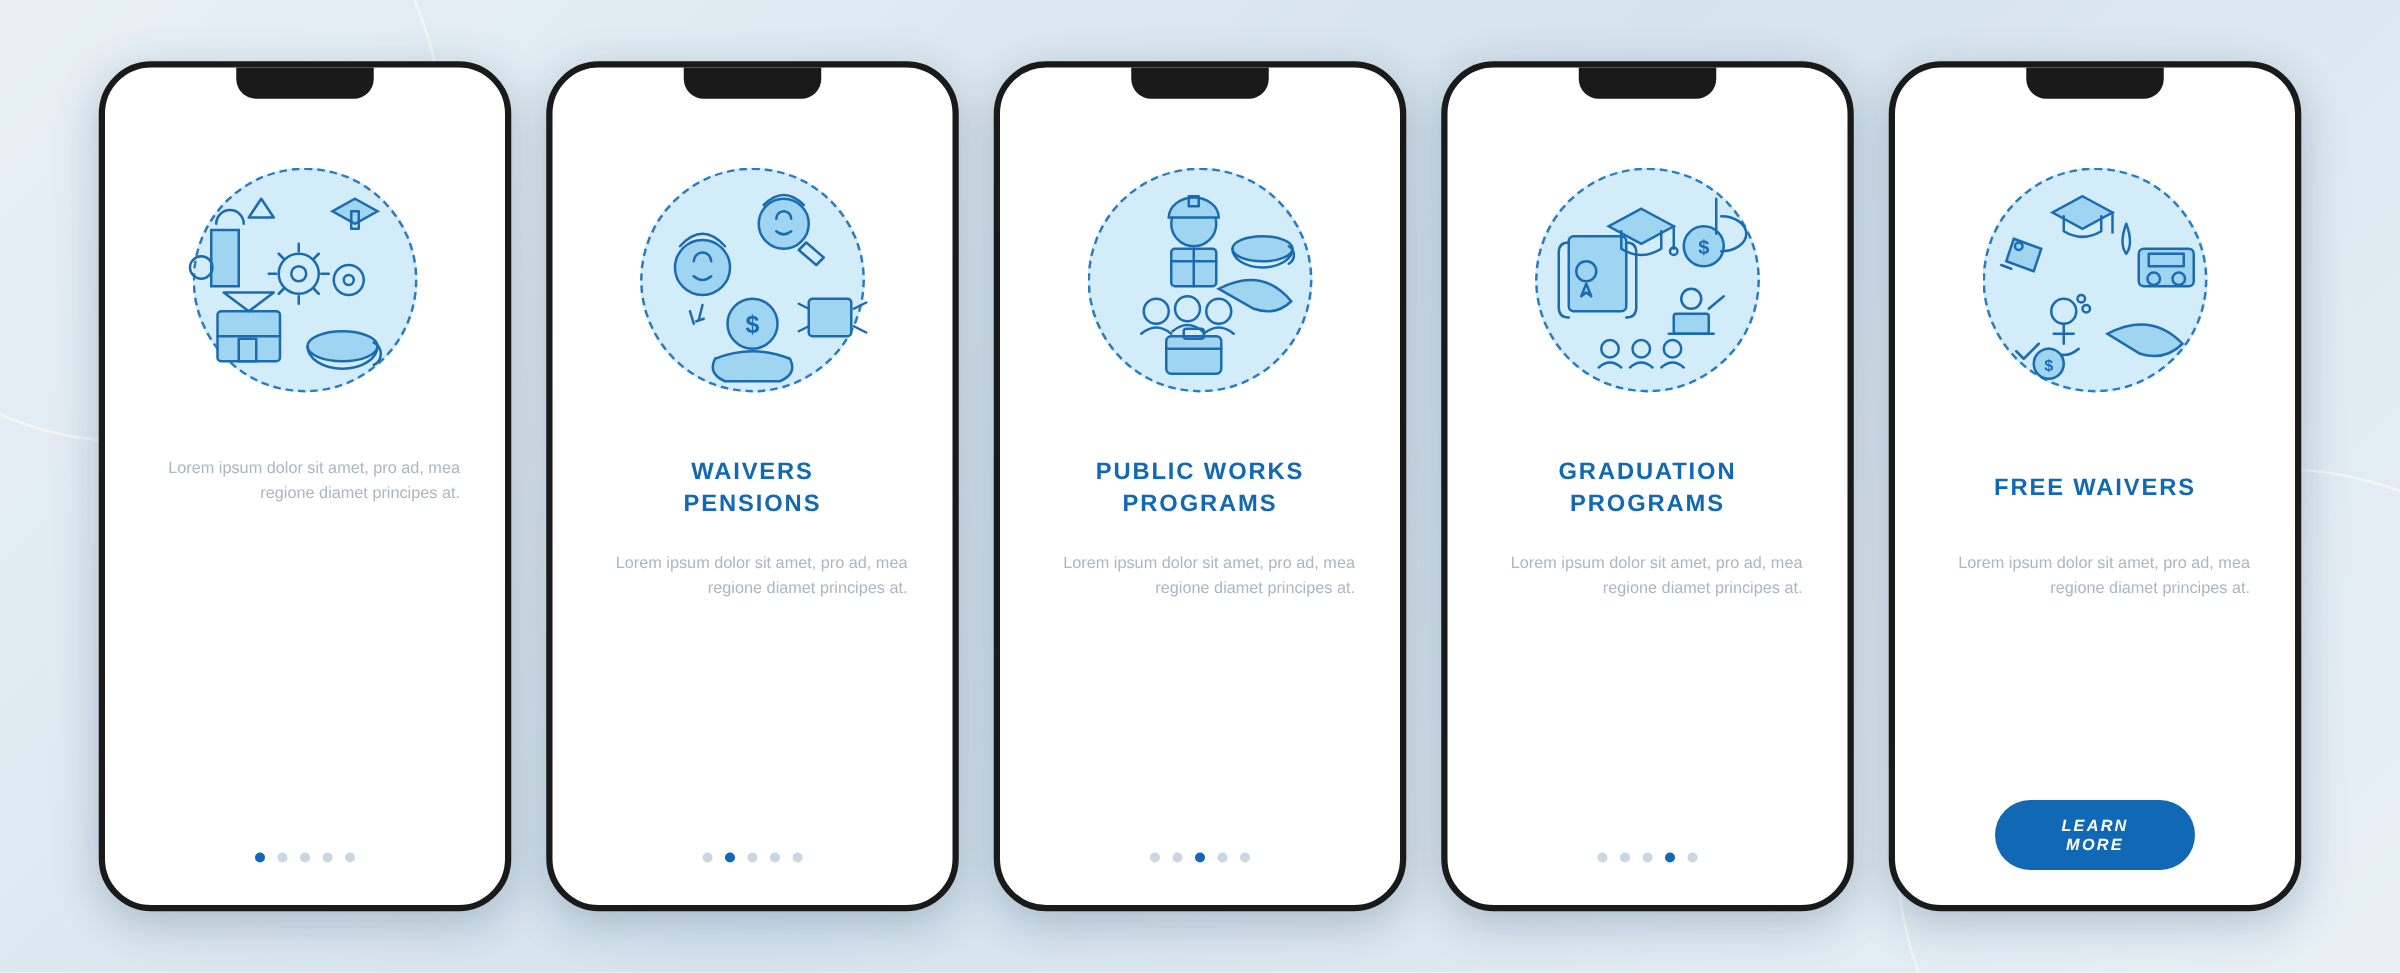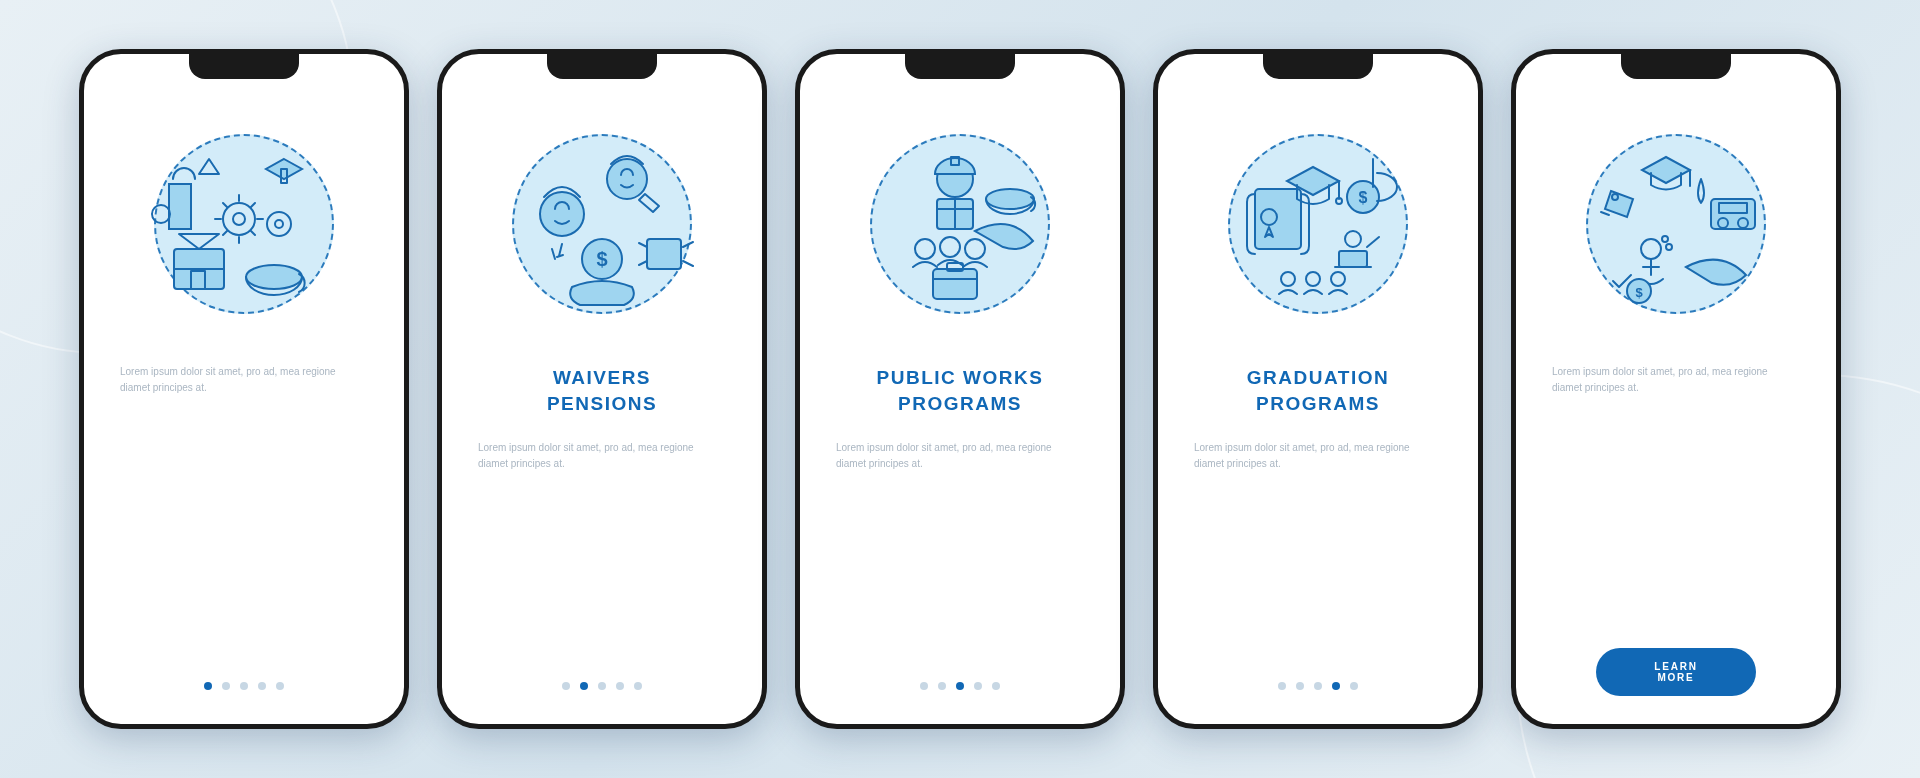--- a/index.html
+++ b/index.html
@@ -91,23 +91,23 @@
     text-align: center;
     line-height: 1.35;
     min-height: 54px;
     display: flex;
     align-items: center;
     justify-content: center;
     white-space: pre-line;
     margin-bottom: 22px;
   }
   .desc {
-    font-size: 10px;
+    font-size: 13px;
     color: #aab6c2;
-    text-align: left;
+    text-align: right;
     line-height: 1.55;
     padding: 0 6px;
   }
   .dots {
     position: absolute;
     bottom: 34px;
     left: 0; right: 0;
     display: flex;
     justify-content: center;
     gap: 10px;
@@ -121,24 +121,25 @@
   .cta {
     position: absolute;
     bottom: 28px;
     left: 50%;
     transform: translateX(-50%);
     background: #1168b5;
     color: #fff;
     border: none;
     padding: 13px 40px;
     border-radius: 28px;
-    font-size: 10px;
+    font-size: 13px;
     font-weight: 600;
     letter-spacing: 1.8px;
     cursor: pointer;
+    font-style: italic;
   }
   
   .ic { stroke: #1a6bb0; stroke-width: 2; fill: none; stroke-linecap: round; stroke-linejoin: round; }
   .icf { fill: #9fd5f0; stroke: #1a6bb0; stroke-width: 2; }
 </style>
 </head>
 <body>
 
 <div class="row">
 
@@ -305,17 +306,18 @@
             <path class="ic" d="M80 140 v16 M72 148 h16 M68 160 q12 10 24 0"></path>
             <circle class="ic" cx="94" cy="120" r="3"></circle>
             <circle class="ic" cx="98" cy="128" r="3"></circle>
           <path class="icf" d="M115 148 q35 -18 60 8 q-14 14 -34 8 z"></path>
           <path class="ic" d="M42 162 l6 6 l12 -12"></path>
           <circle class="icf" cx="68" cy="172" r="12"></circle>
             <text x="68" y="178" text-anchor="middle" font-size="13" fill="#1a6bb0" font-weight="bold">$</text>
         </svg>
       </div>
     </div>
+    <div class="title">FREE WAIVERS</div>
     <div class="desc">Lorem ipsum dolor sit amet, pro ad, mea regione diamet principes at.</div>
     <button class="cta">LEARN MORE</button>
   </div>
 
 </div>
 
 </body></html>

